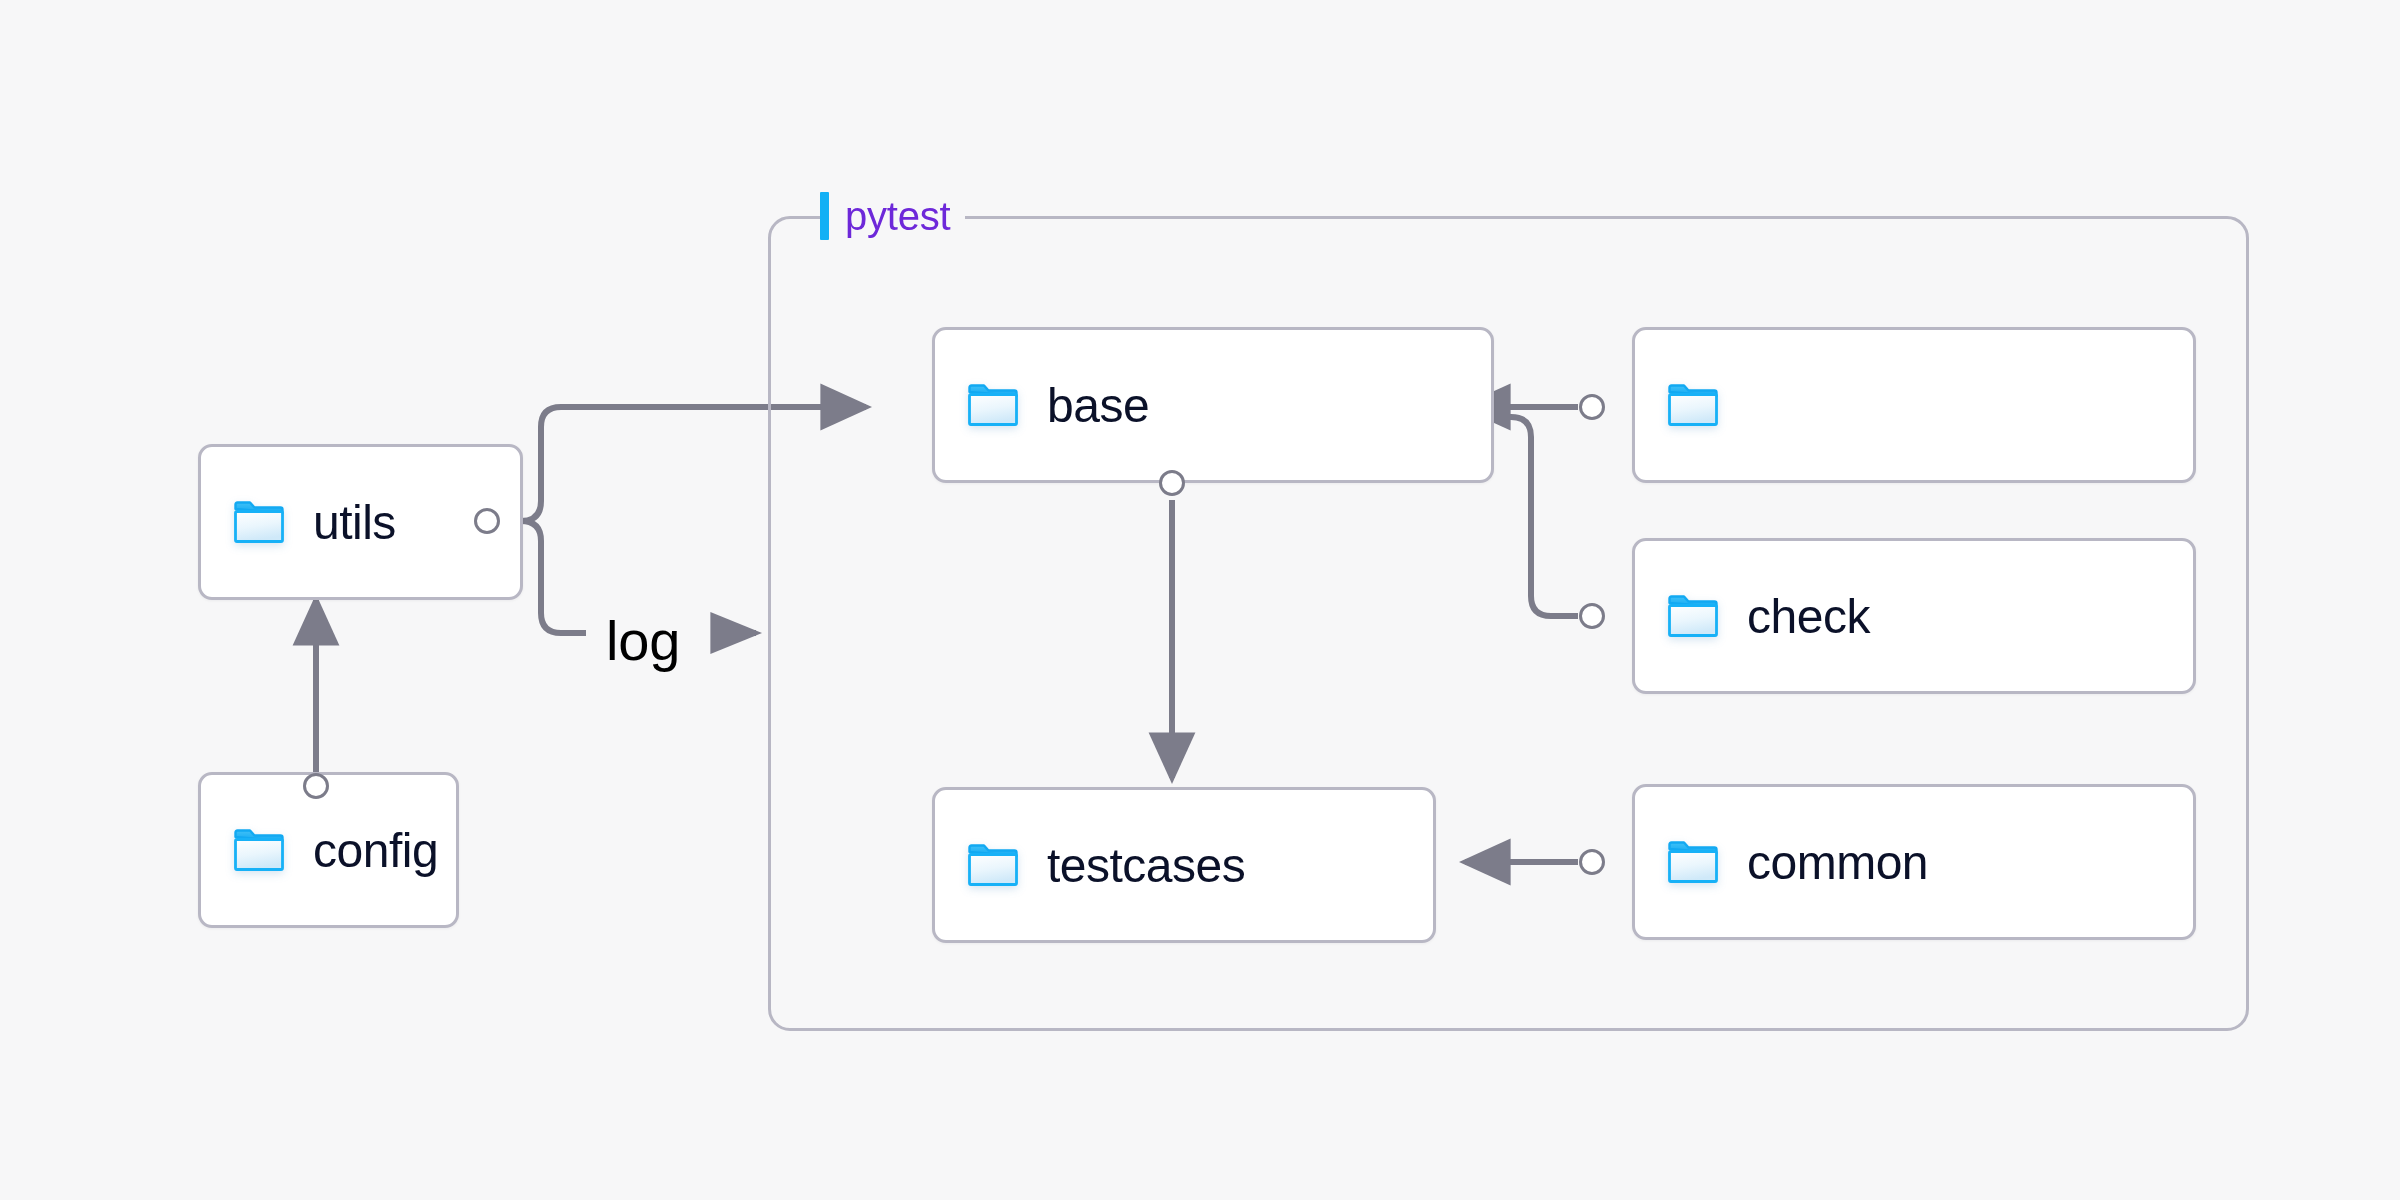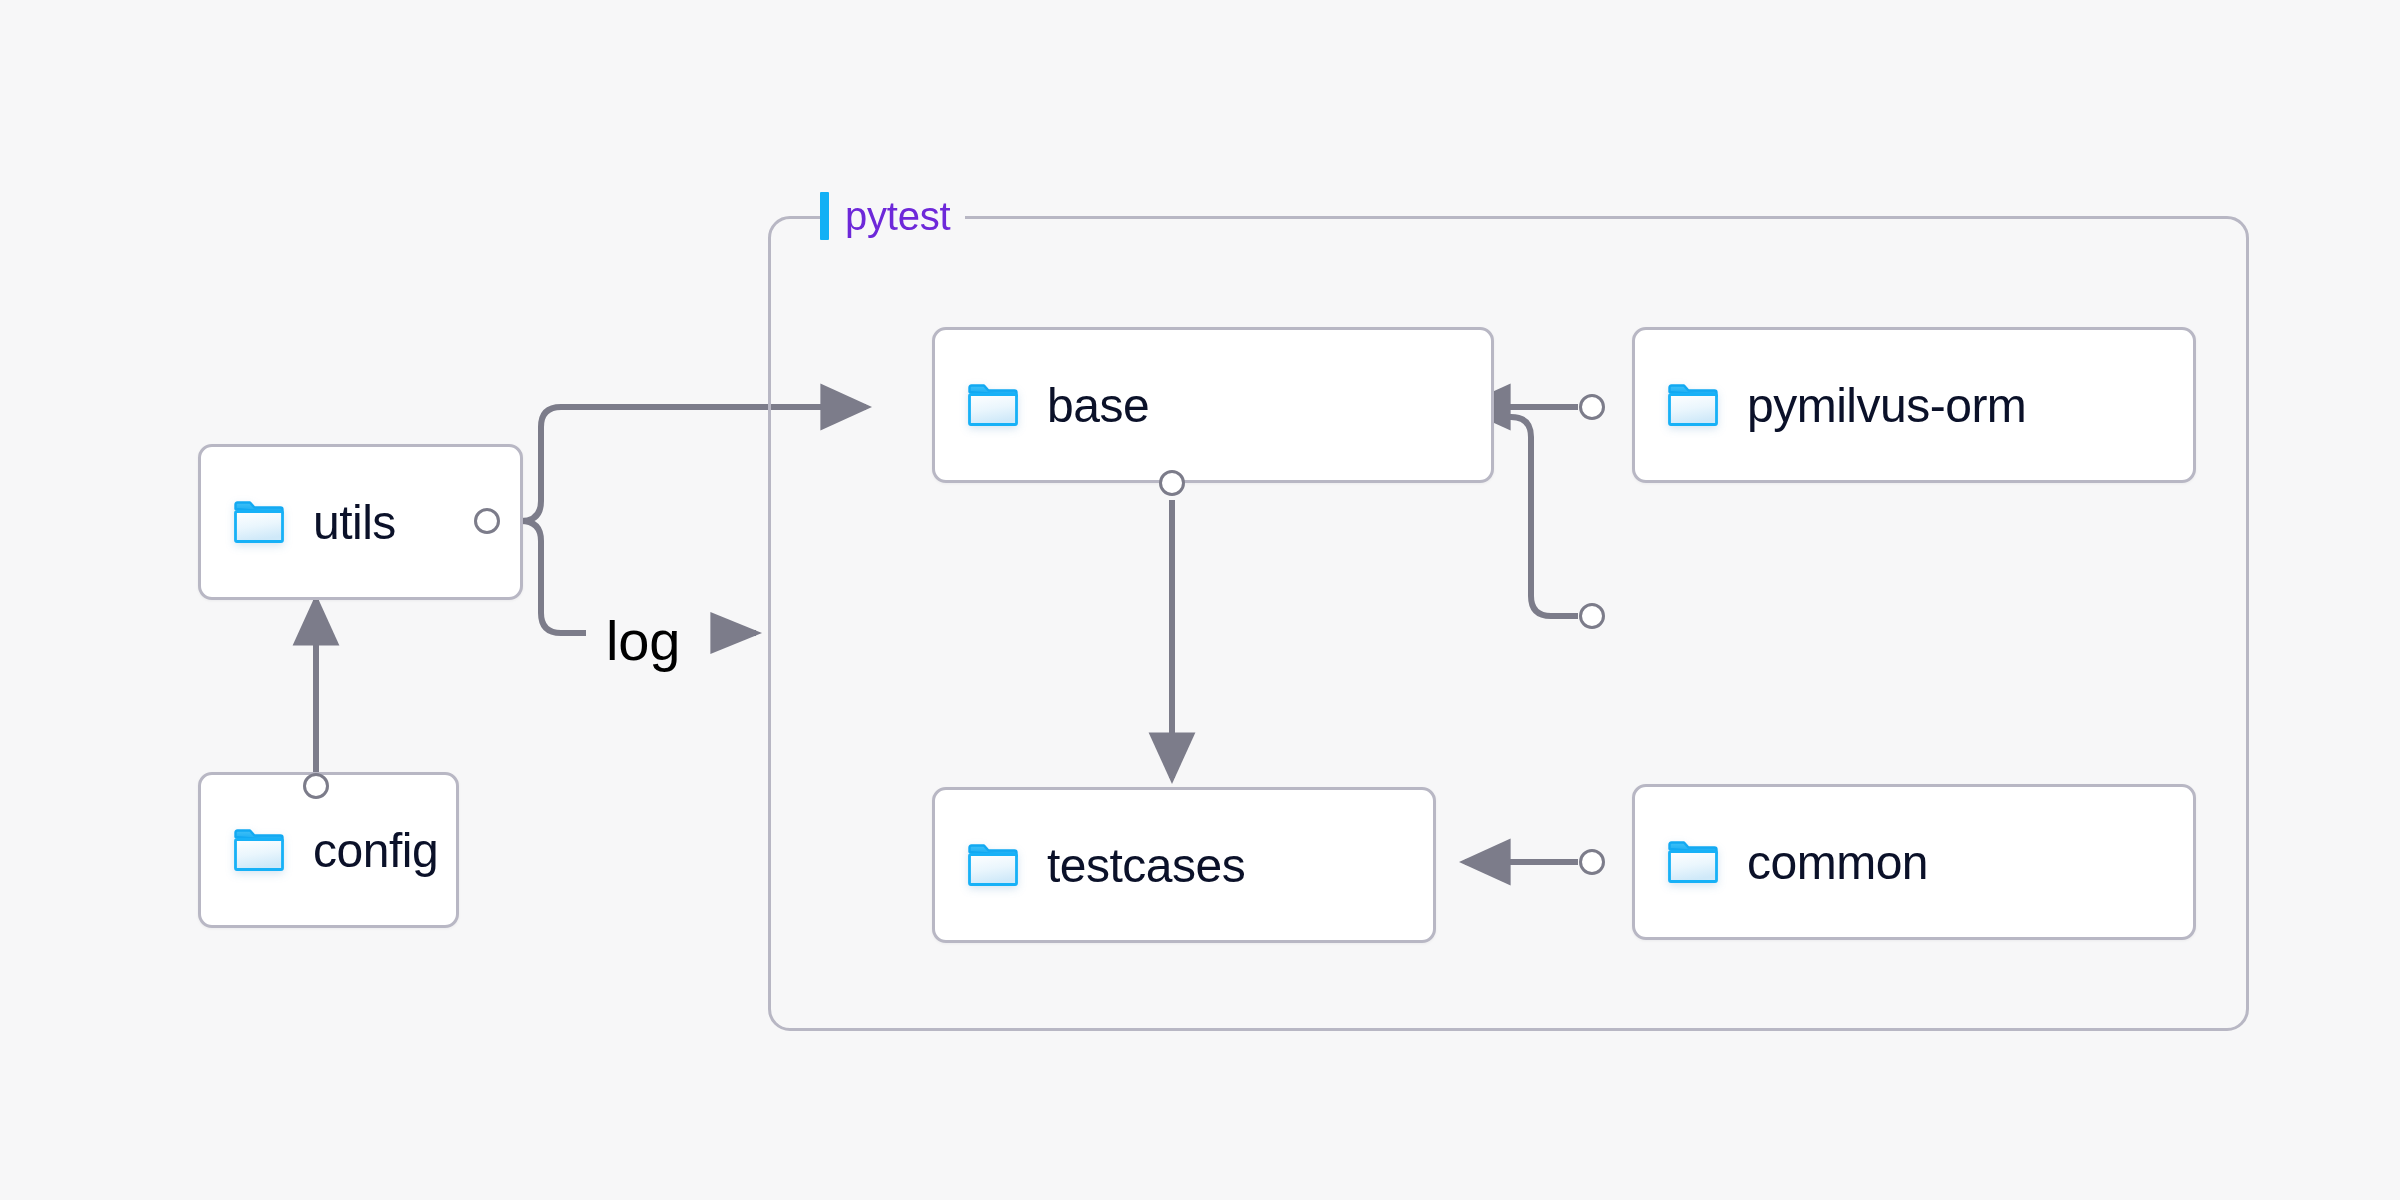--- a/index.html
+++ b/index.html
@@ -221,24 +221,32 @@
     <span class="label">testcases</span>
   </div>
 
   <div class="node" style="left:1592px; top:327px; width:564px; height:156px;">
     <span class="folder-icon">
       <svg viewBox="0 0 52 44" width="52" height="44" xmlns="http://www.w3.org/2000/svg">
         <path d="M2.5,9 L2.5,4.5 Q2.5,2.5 4.5,2.5 L17,2.5 L21.5,7.5 L47.5,7.5 Q49.5,7.5 49.5,9.5 L49.5,13 Z" fill="url(#folderTab)" stroke="#12a9f2" stroke-width="2.4" stroke-linejoin="round"></path>
         <rect x="2.5" y="11.5" width="47" height="30" rx="1.5" fill="url(#folderFill)" stroke="#17b1f7" stroke-width="2.8"></rect>
       </svg>
     </span>
-    <span class="label">pymilvus-orm</span>
   </div>
   <div class="handle" style="left:1579px; top:394px;"></div>
 
+  <div class="node" style="left:1592px; top:538px; width:564px; height:156px;">
+    <span class="folder-icon">
+      <svg viewBox="0 0 52 44" width="52" height="44" xmlns="http://www.w3.org/2000/svg">
+        <path d="M2.5,9 L2.5,4.5 Q2.5,2.5 4.5,2.5 L17,2.5 L21.5,7.5 L47.5,7.5 Q49.5,7.5 49.5,9.5 L49.5,13 Z" fill="url(#folderTab)" stroke="#12a9f2" stroke-width="2.4" stroke-linejoin="round"></path>
+        <rect x="2.5" y="11.5" width="47" height="30" rx="1.5" fill="url(#folderFill)" stroke="#17b1f7" stroke-width="2.8"></rect>
+      </svg>
+    </span>
+    <span class="label">check</span>
+  </div>
   <div class="handle" style="left:1579px; top:603px;"></div>
 
   <div class="node" style="left:1592px; top:784px; width:564px; height:156px;align-items:center;">
     <span class="folder-icon">
       <svg viewBox="0 0 52 44" width="52" height="44" xmlns="http://www.w3.org/2000/svg">
         <path d="M2.5,9 L2.5,4.5 Q2.5,2.5 4.5,2.5 L17,2.5 L21.5,7.5 L47.5,7.5 Q49.5,7.5 49.5,9.5 L49.5,13 Z" fill="url(#folderTab)" stroke="#12a9f2" stroke-width="2.4" stroke-linejoin="round"></path>
         <rect x="2.5" y="11.5" width="47" height="30" rx="1.5" fill="url(#folderFill)" stroke="#17b1f7" stroke-width="2.8"></rect>
       </svg>
     </span>
     <span class="label">common</span>

